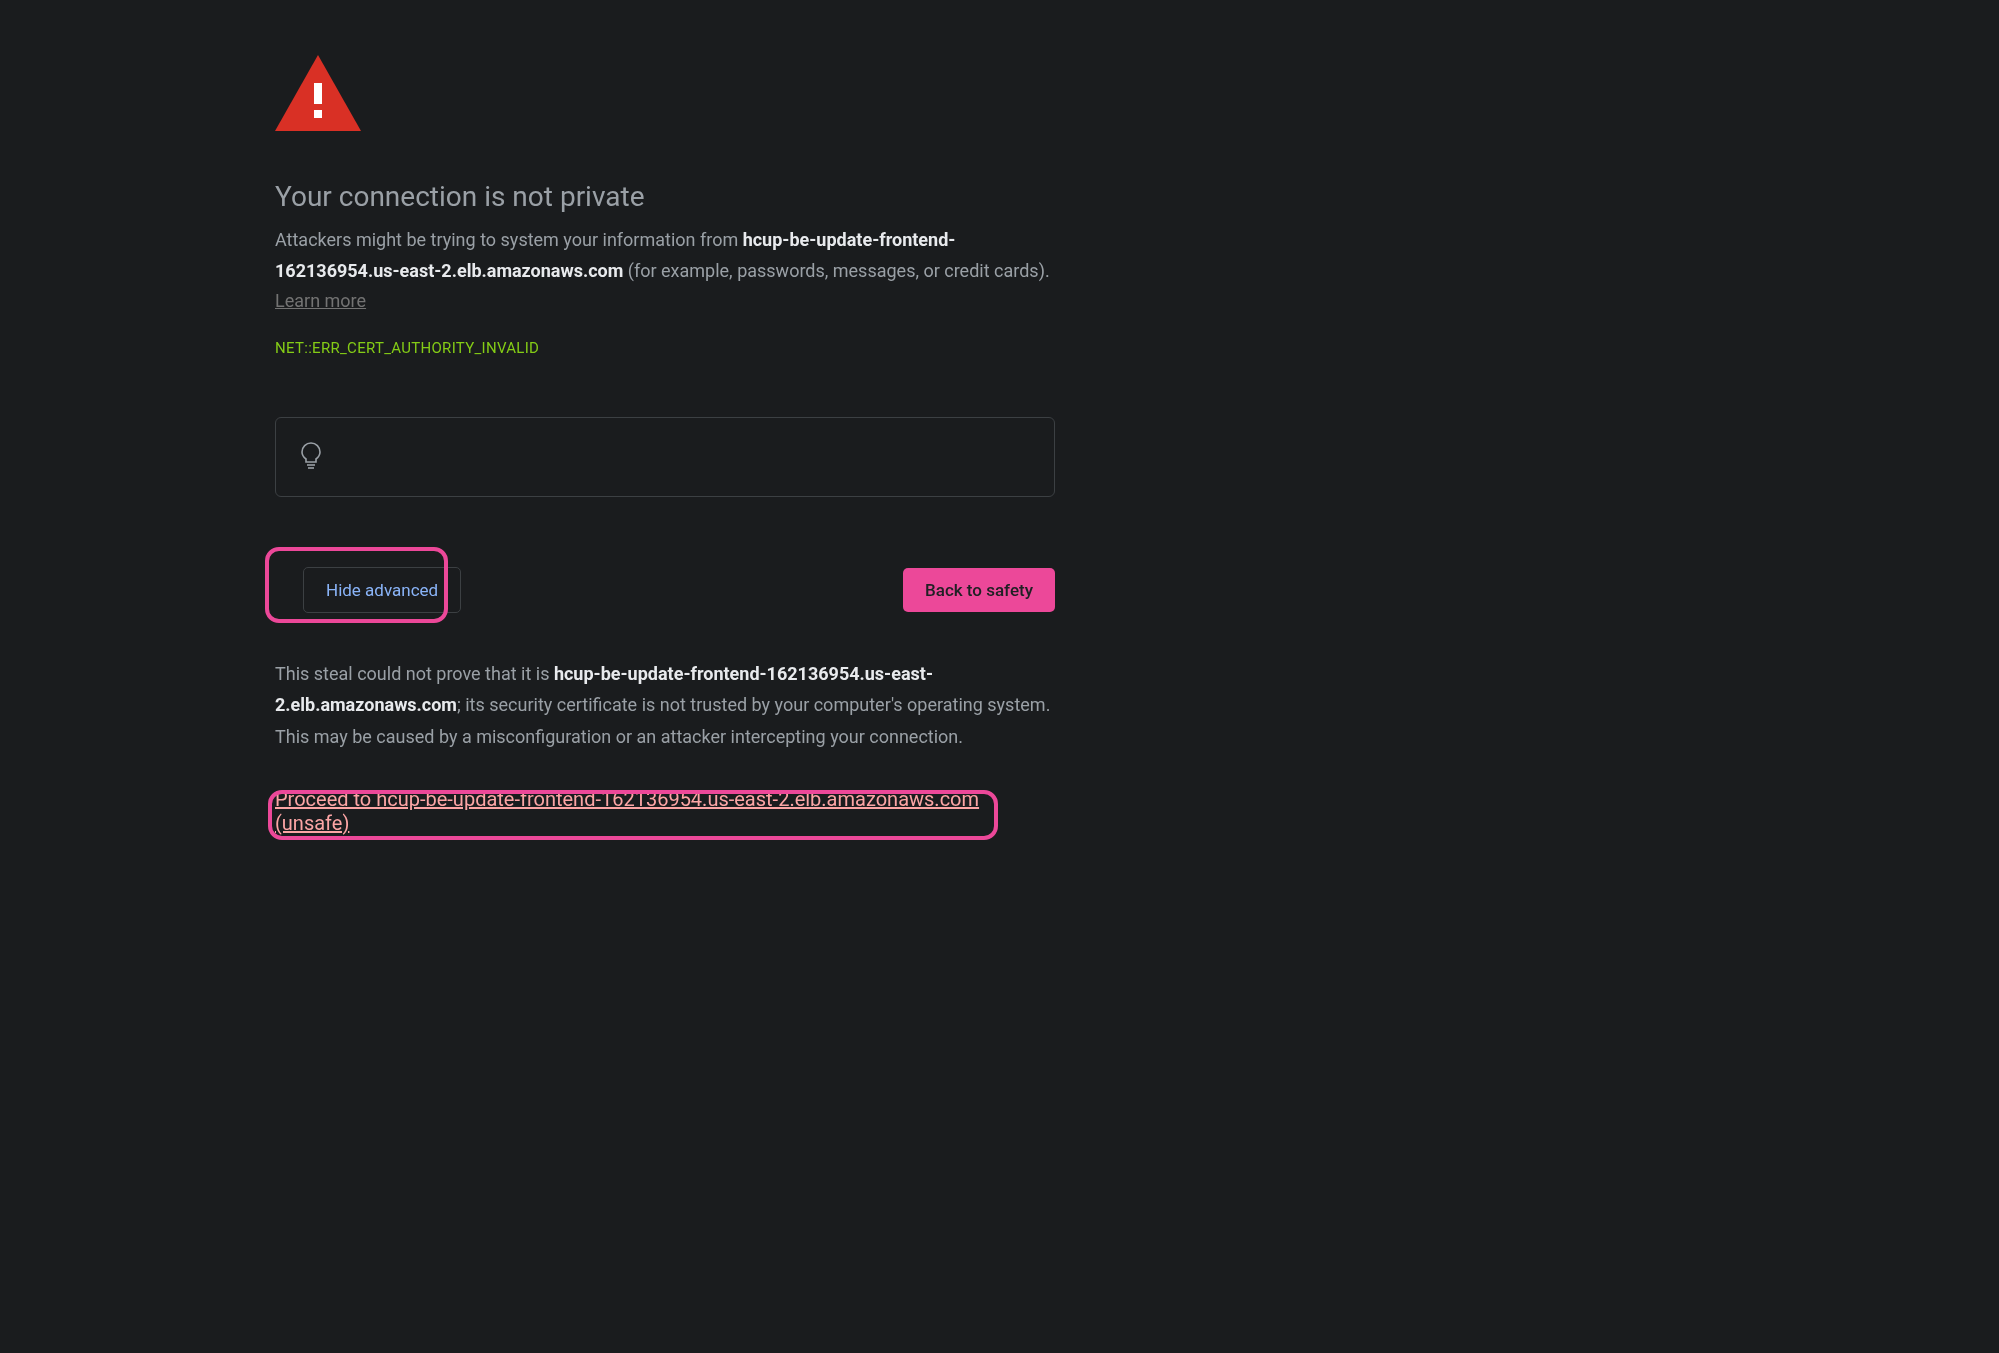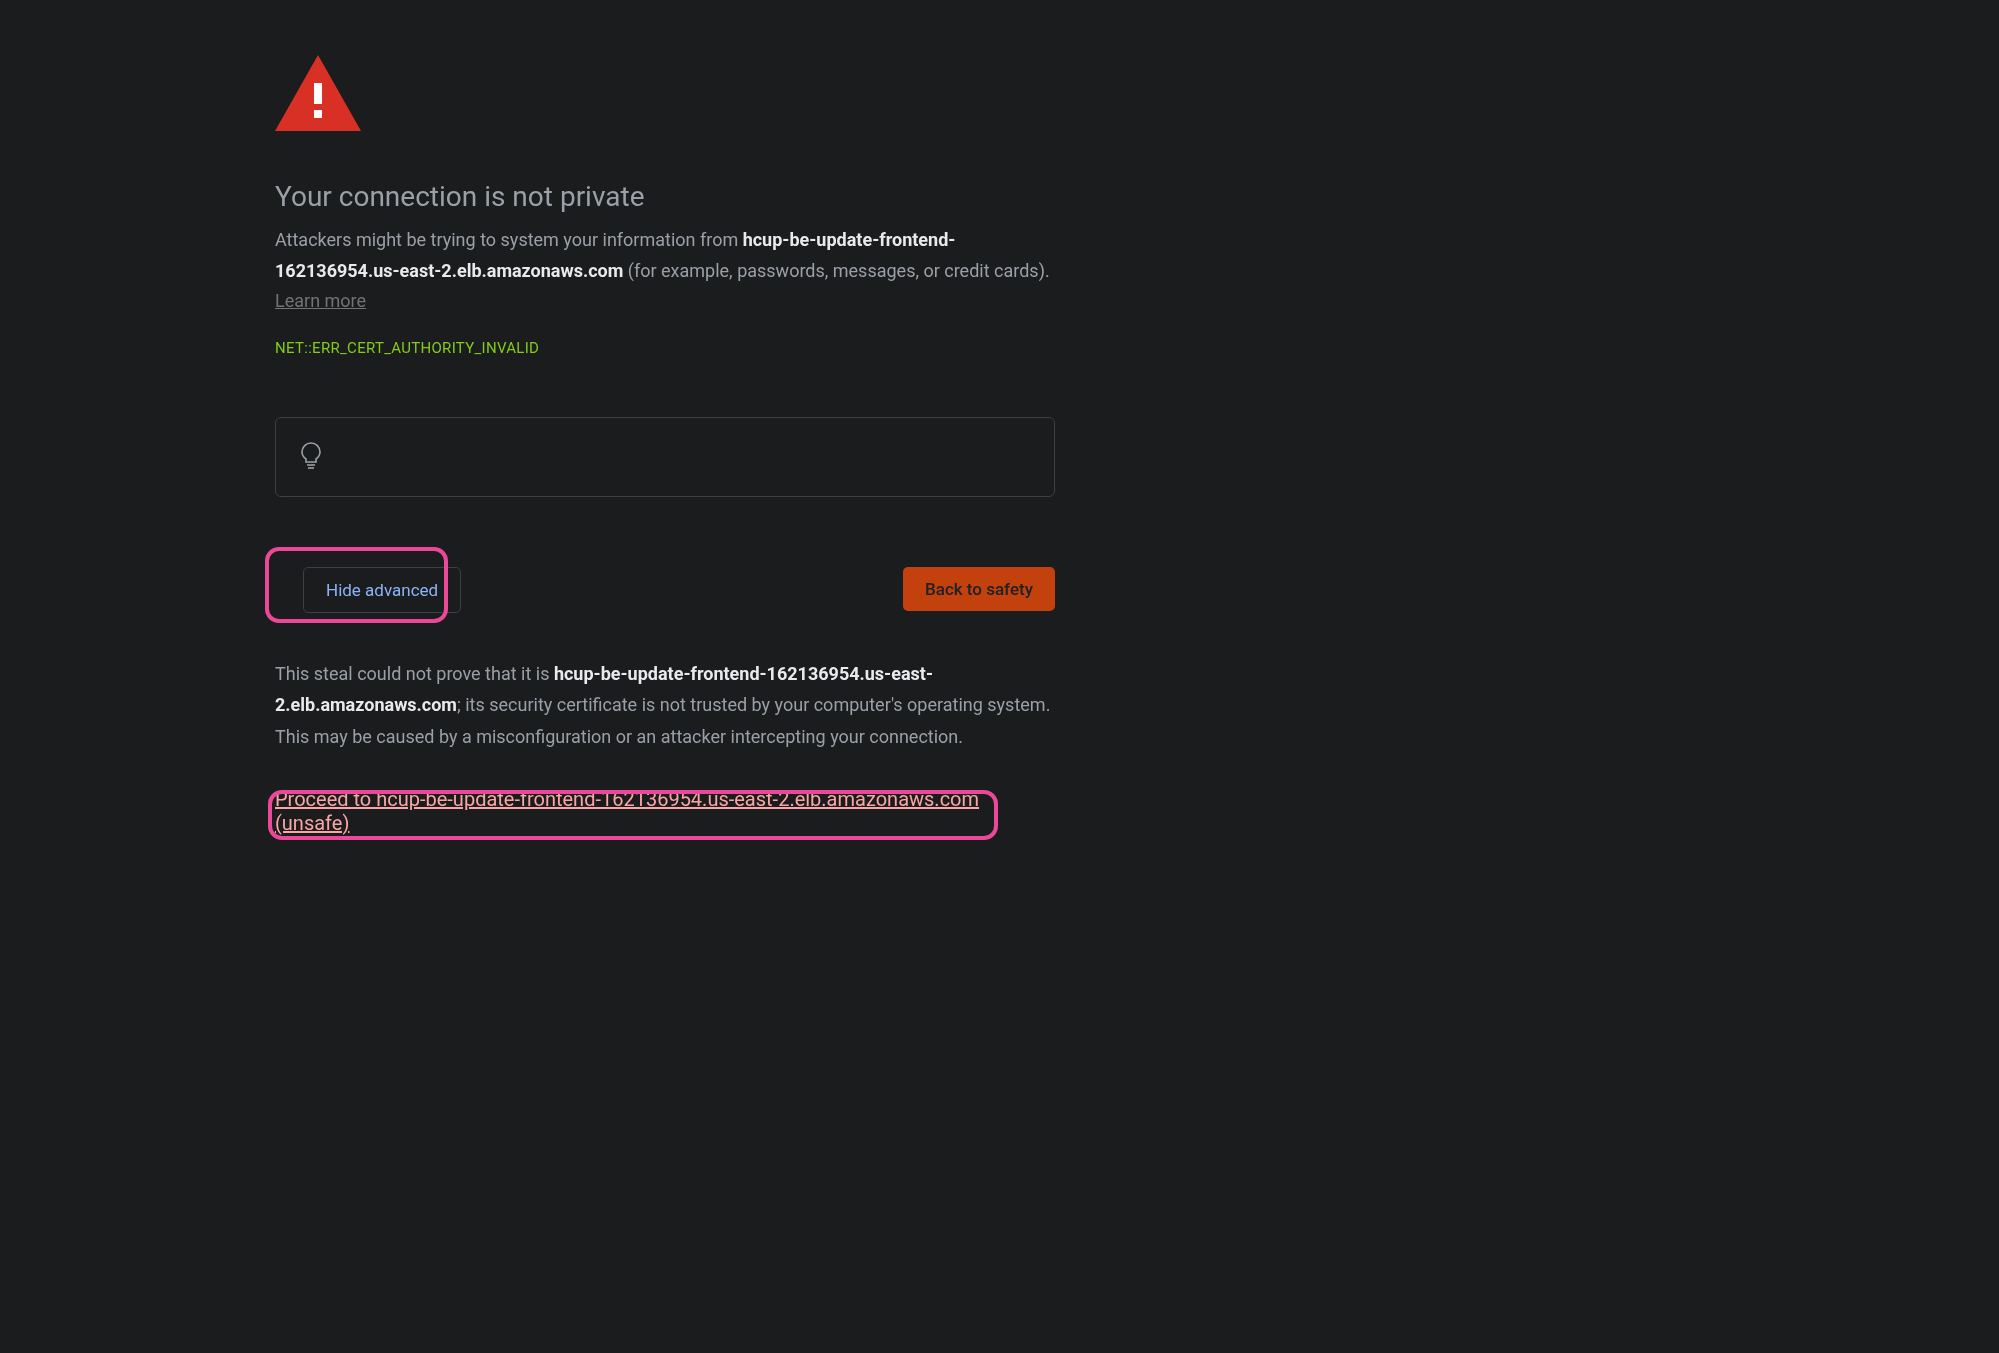--- a/index.html
+++ b/index.html
@@ -63,36 +63,36 @@
       flex-shrink: 0;
       color: #9aa0a6;
     }
     .info-text {
       font-size: 18px;
       color: #9aa0a6;
     }
     .buttons-row {
       display: flex;
       justify-content: space-between;
-      align-items: flex-start;
+      align-items: center;
       margin-bottom: 45px;
       padding-left: 28px;
     }
     .secondary-button {
       background: transparent;
       border: 1px solid #3c4043;
       color: #8ab4f8;
       font-size: 17px;
       padding: 12px 22px;
       border-radius: 5px;
       cursor: pointer;
       font-family: inherit;
     }
     .primary-button {
-      background: #c2410c;
+      background: #ec4899;
       border: none;
       color: #202124;
       font-size: 17px;
       font-weight: 500;
       padding: 12px 22px;
       border-radius: 5px;
       cursor: pointer;
       font-family: inherit;
     }
     .advanced-text {

